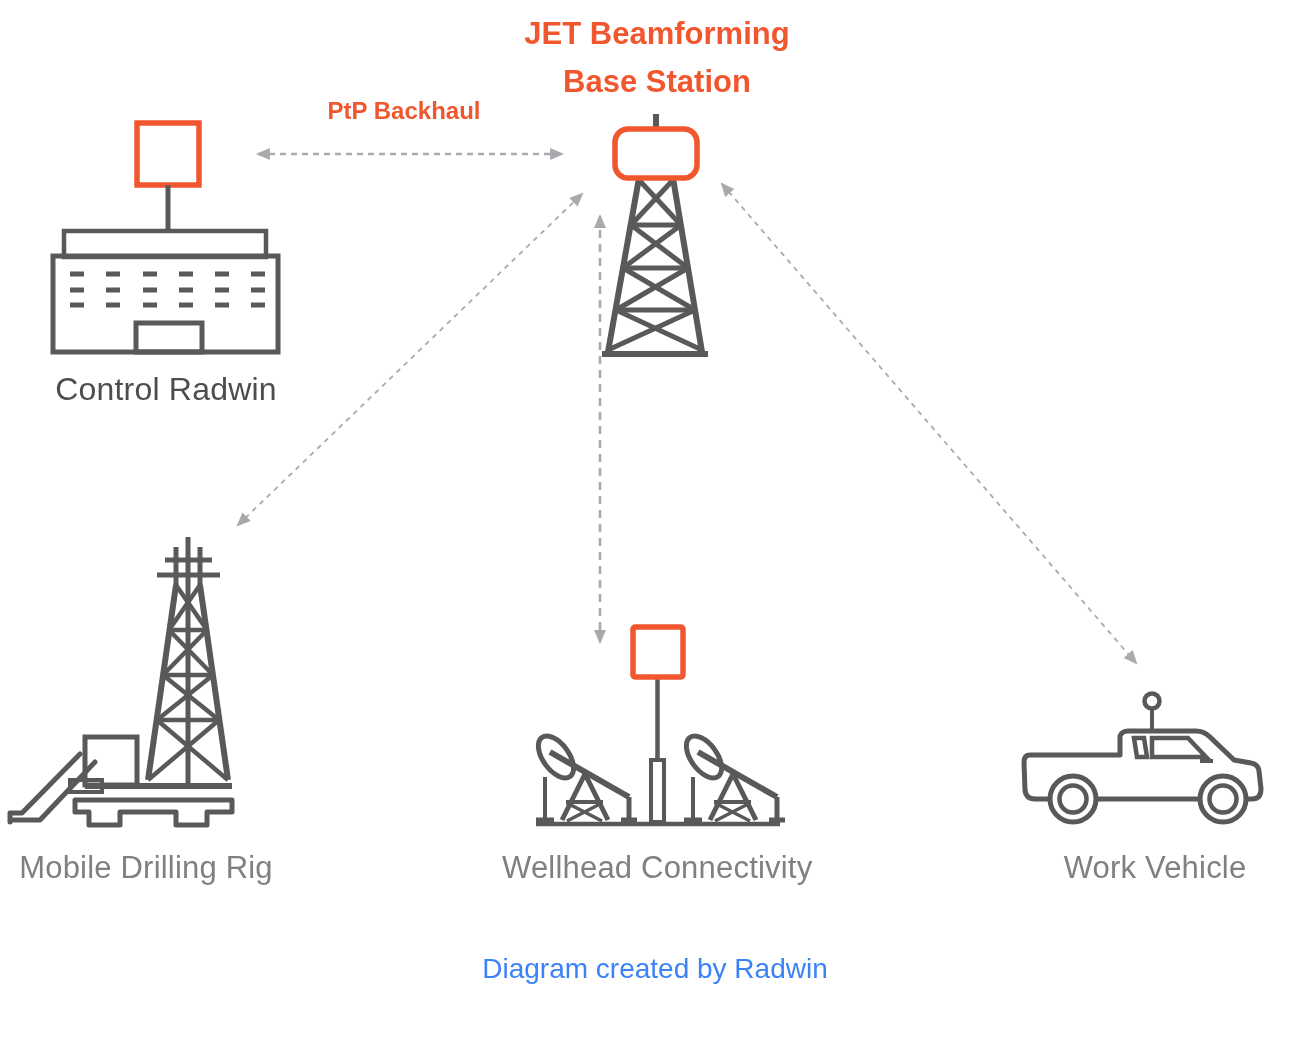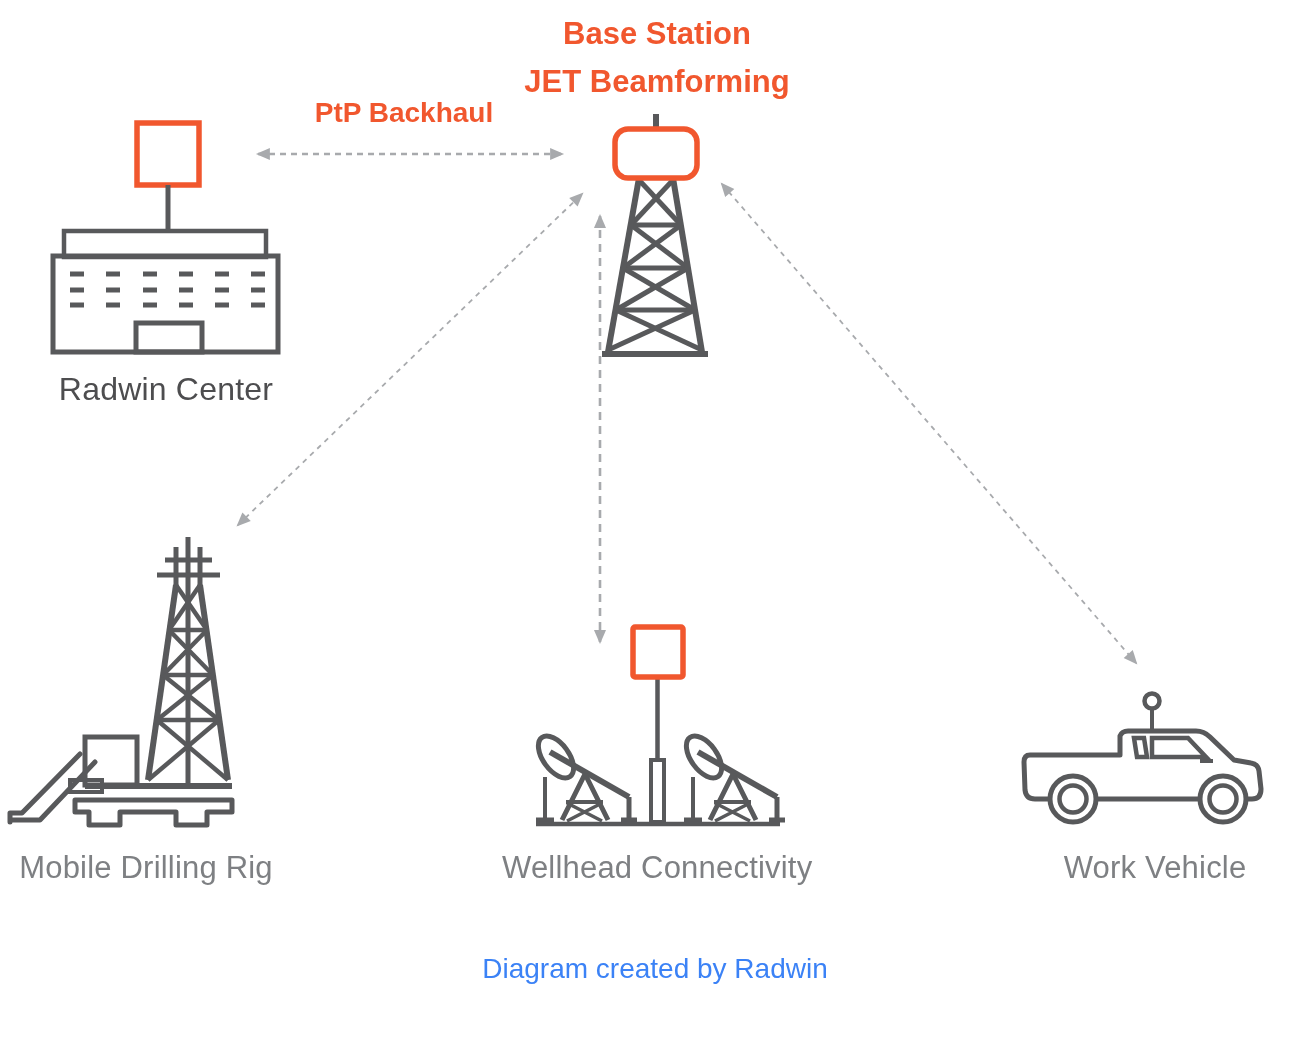--- a/index.html
+++ b/index.html
@@ -6,21 +6,21 @@
   .canvas{
     position:relative;width:1310px;height:1040px;background:#fff;overflow:hidden;
     font-family:"Liberation Sans",sans-serif;
   }
   .canvas svg{position:absolute;left:0;top:0;}
   .lbl{position:absolute;text-align:center;white-space:nowrap;}
   .title{
     color:#F1572E;font-weight:600;font-size:31px;line-height:48px;
   }
   .ptp{
-    color:#F1572E;font-weight:600;font-size:28px;
+    color:#F1572E;font-weight:600;font-size:24px;
   }
   .node-dark{color:#4D4D4F;font-size:32px;font-weight:400;letter-spacing:0.2px;}
   .node-light{color:#7E8083;font-size:31px;font-weight:300;letter-spacing:0.2px;}
   .footer{color:#3b82f6;font-size:28px;font-weight:400;}
   .ico{stroke:#58595B;fill:none;}
   .orange{stroke:#F1572E;fill:#fff;}
   .arrowline{stroke:#A8AAAD;fill:none;}
 </style>
 </head>
 <body>
@@ -155,27 +155,27 @@
         <circle cx="1223" cy="799" r="23"></circle>
       </g>
       <g stroke-width="4.5">
         <circle cx="1073" cy="799" r="13.5"></circle>
         <circle cx="1223" cy="799" r="13.5"></circle>
       </g>
     </g>
   </svg>
 
   <div class="lbl title" style="left:457px;top:10px;width:400px;">
+    <div>JET Beamforming</div>
     <div>Base Station</div>
-    <div>JET Beamforming</div>
   </div>
 
   <div class="lbl ptp" style="left:254px;top:97px;width:300px;">PtP Backhaul</div>
 
-  <div class="lbl node-dark" style="left:16px;top:371px;width:300px;">Radwin Center</div>
+  <div class="lbl node-dark" style="left:16px;top:371px;width:300px;">Control Radwin</div>
 
   <div class="lbl node-light" style="left:-4px;top:850px;width:300px;">Mobile Drilling Rig</div>
 
   <div class="lbl node-light" style="left:502px;top:850px;width:300px;">Wellhead Connectivity</div>
 
   <div class="lbl node-light" style="left:1005px;top:850px;width:300px;">Work Vehicle</div>
 
   <div class="lbl footer" style="left:455px;top:953px;width:400px;">Diagram created by Radwin</div>
 
 </div>

